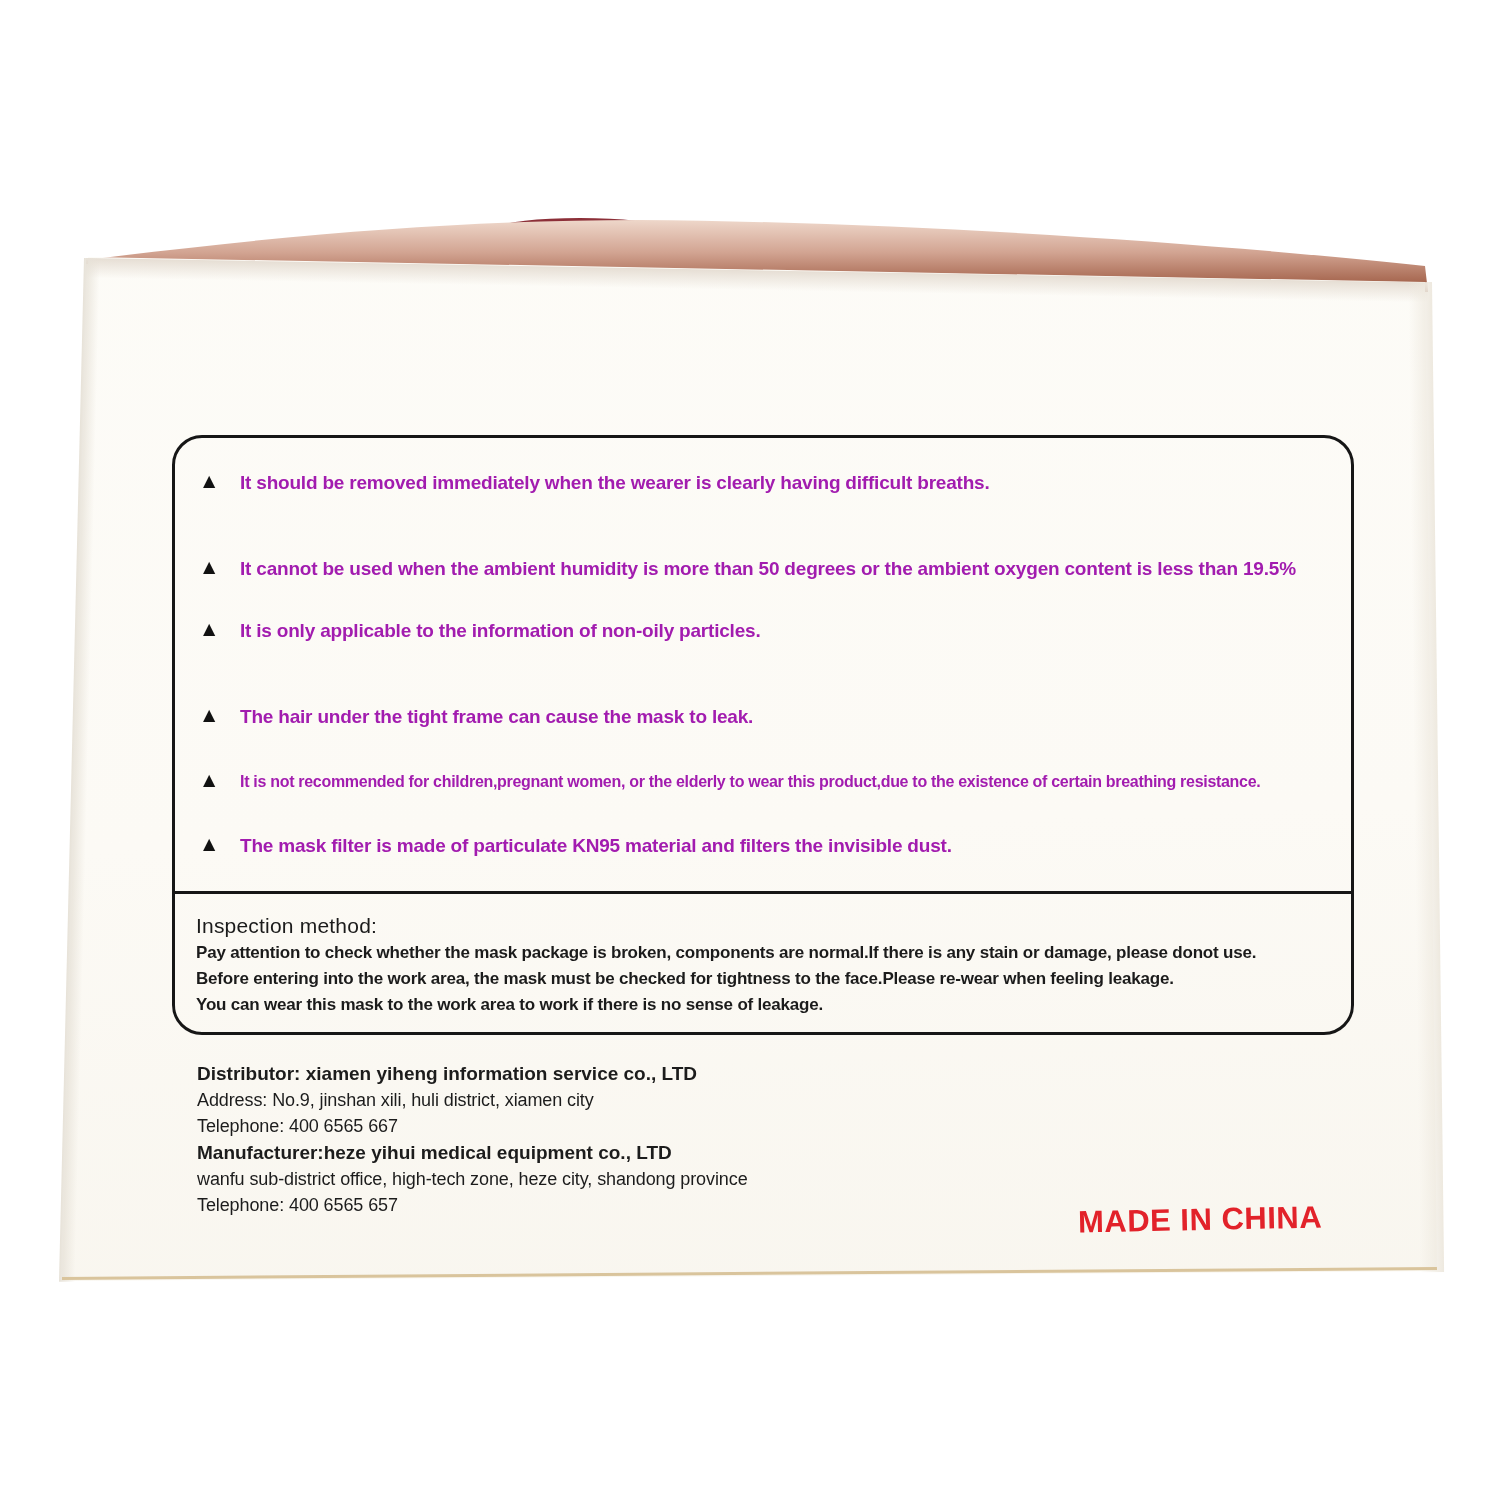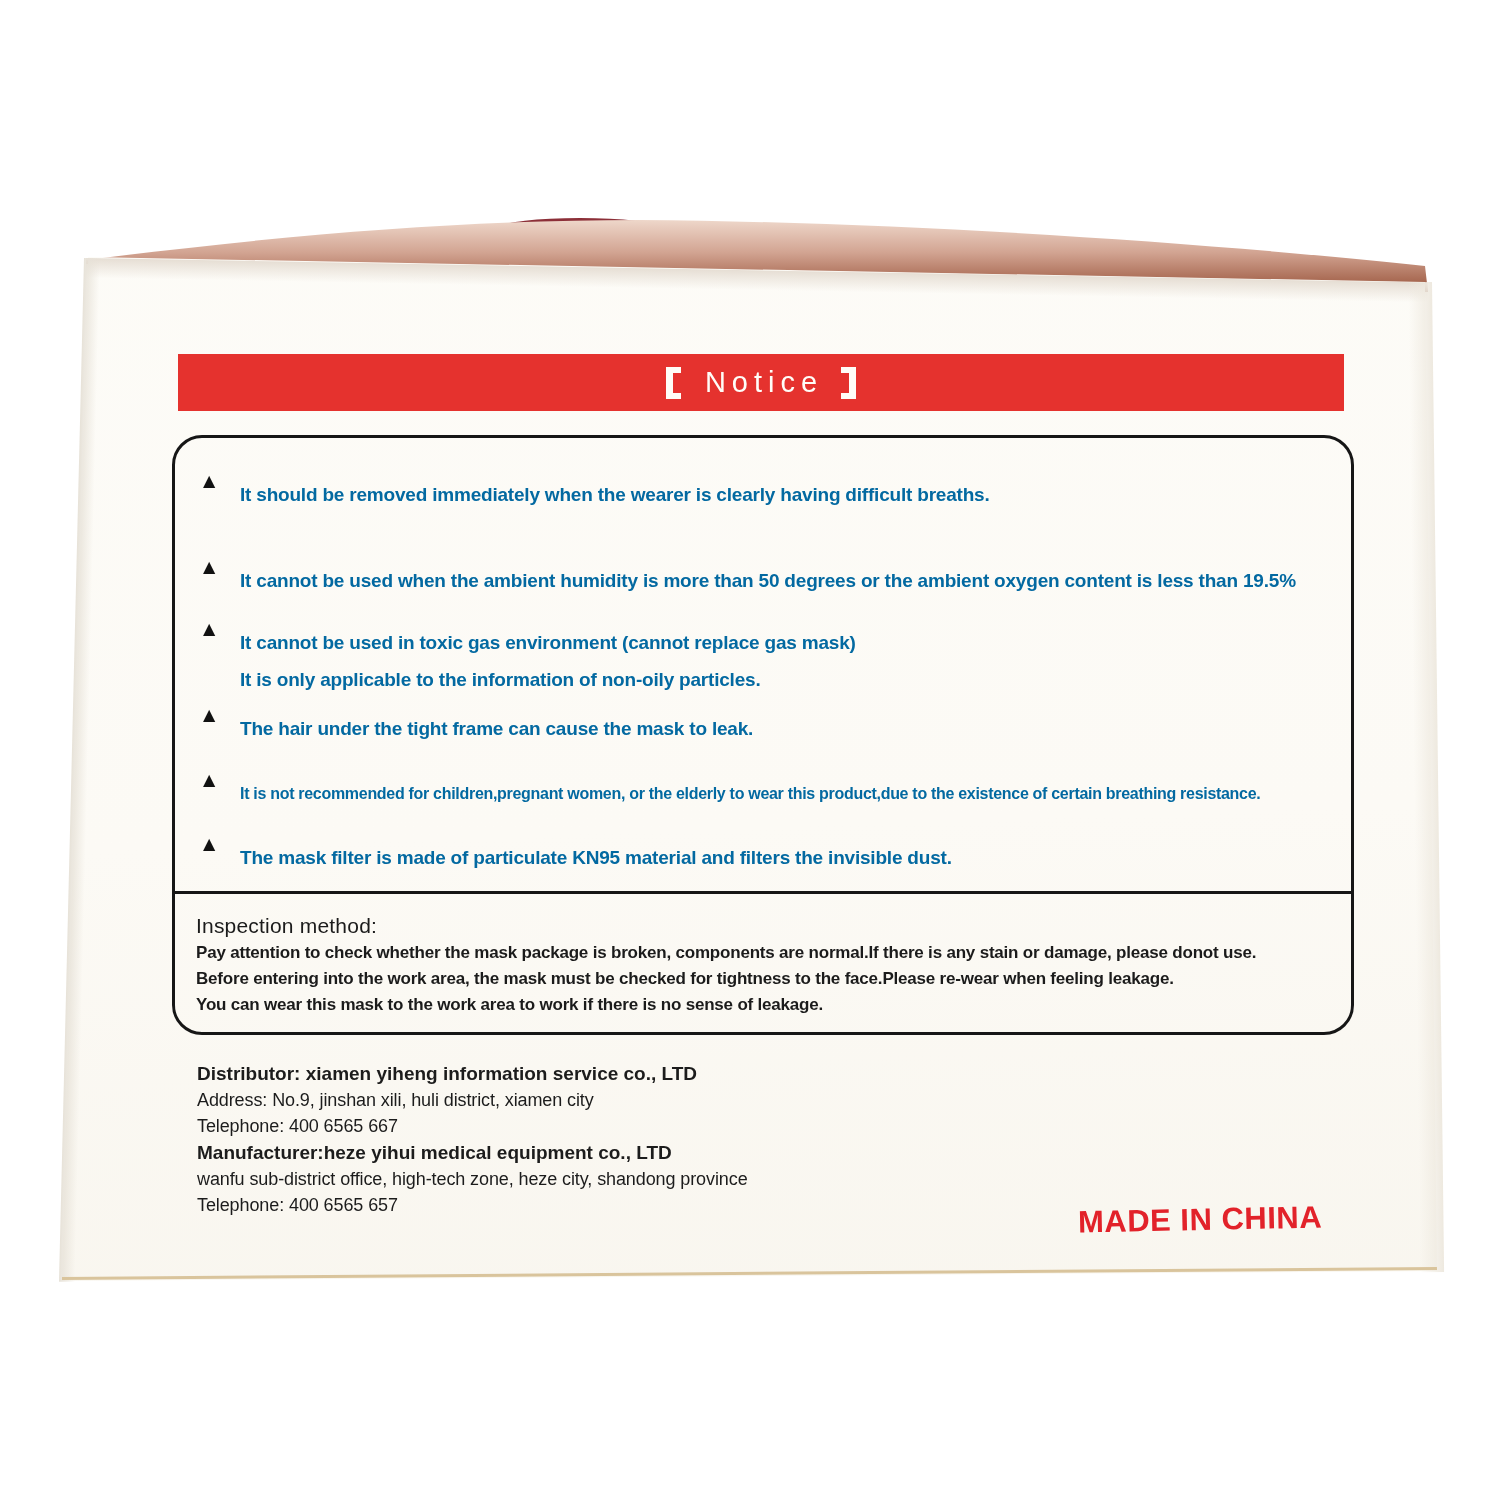--- a/index.html
+++ b/index.html
@@ -32,21 +32,21 @@
   .notice-box{position:absolute;left:172px;top:435px;width:1182px;height:600px;
         border:3px solid #161616;border-radius:30px;box-sizing:border-box;z-index:4;}
   .divider{position:absolute;left:172px;top:891px;width:1182px;height:0;
         border-top:3px solid #161616;z-index:5;}
 
   .warning{position:absolute;left:203px;width:1190px;z-index:5;}
   .tri{position:absolute;left:0;top:3px;font-size:16px;color:#111;
         font-family:"DejaVu Sans",sans-serif;line-height:1;}
   .wlines{padding-left:37px;}
   .wline{font-size:19px;font-weight:700;letter-spacing:-0.2px;line-height:25px;
-        white-space:nowrap;color:#0369a1;margin-top:12px;}
+        white-space:nowrap;color:#a21caf;}
   .warning.small .wline{font-size:16px;letter-spacing:-0.3px;}
 
   .inspection{position:absolute;left:196px;top:912px;width:1160px;z-index:5;}
   .insp-title{font-size:21px;font-weight:400;letter-spacing:0.2px;line-height:28px;color:#1b1b1b;}
   .insp-line{font-size:17px;font-weight:700;letter-spacing:-0.2px;line-height:26px;
         white-space:nowrap;color:#1b1b1b;}
 
   .footer{position:absolute;left:197px;top:1060px;width:1000px;z-index:5;}
   .f-bold{font-size:19px;font-weight:700;letter-spacing:0;line-height:27px;white-space:nowrap;}
   .f-reg{font-size:18px;font-weight:400;letter-spacing:-0.1px;line-height:26px;white-space:nowrap;}
@@ -70,27 +70,20 @@
     <ellipse cx="580" cy="227" rx="78" ry="9" fill="#8c2f38"></ellipse>
     <path d="M86 260 C 300 233 470 220 640 220 C 920 222 1230 245 1425 266 L 1428 292 C 1000 286 420 272 86 264 Z" fill="url(#flapg)"></path>
   </svg>
 
   <div class="face"></div>
   <div class="face-top-shade"></div>
   <div class="left-edge-shade"></div>
   <div class="right-edge-shade"></div>
   <div class="bottom-line"></div>
 
-  <div class="banner">
-    <div class="banner-inner">
-      <span class="bk bk-l"></span>
-      <span class="banner-text">Notice</span>
-      <span class="bk bk-r"></span>
-    </div>
-  </div>
 
   <div class="notice-box"></div>
   <div class="divider"></div>
 
   <div class="warning" style="top:470px">
     <span class="tri">▲</span>
     <div class="wlines">
       <div class="wline">It should be removed immediately when the wearer is clearly having difficult breaths.</div>
     </div>
   </div>
@@ -98,21 +91,20 @@
   <div class="warning" style="top:556px">
     <span class="tri">▲</span>
     <div class="wlines">
       <div class="wline">It cannot be used when the ambient humidity is more than 50 degrees or the ambient oxygen content is less than 19.5%</div>
     </div>
   </div>
 
   <div class="warning" style="top:618px">
     <span class="tri">▲</span>
     <div class="wlines">
-      <div class="wline">It cannot be used in toxic gas environment (cannot replace gas mask)</div>
       <div class="wline">It is only applicable to the information of non-oily particles.</div>
     </div>
   </div>
 
   <div class="warning" style="top:704px">
     <span class="tri">▲</span>
     <div class="wlines">
       <div class="wline">The hair under the tight frame can cause the mask to leak.</div>
     </div>
   </div>

